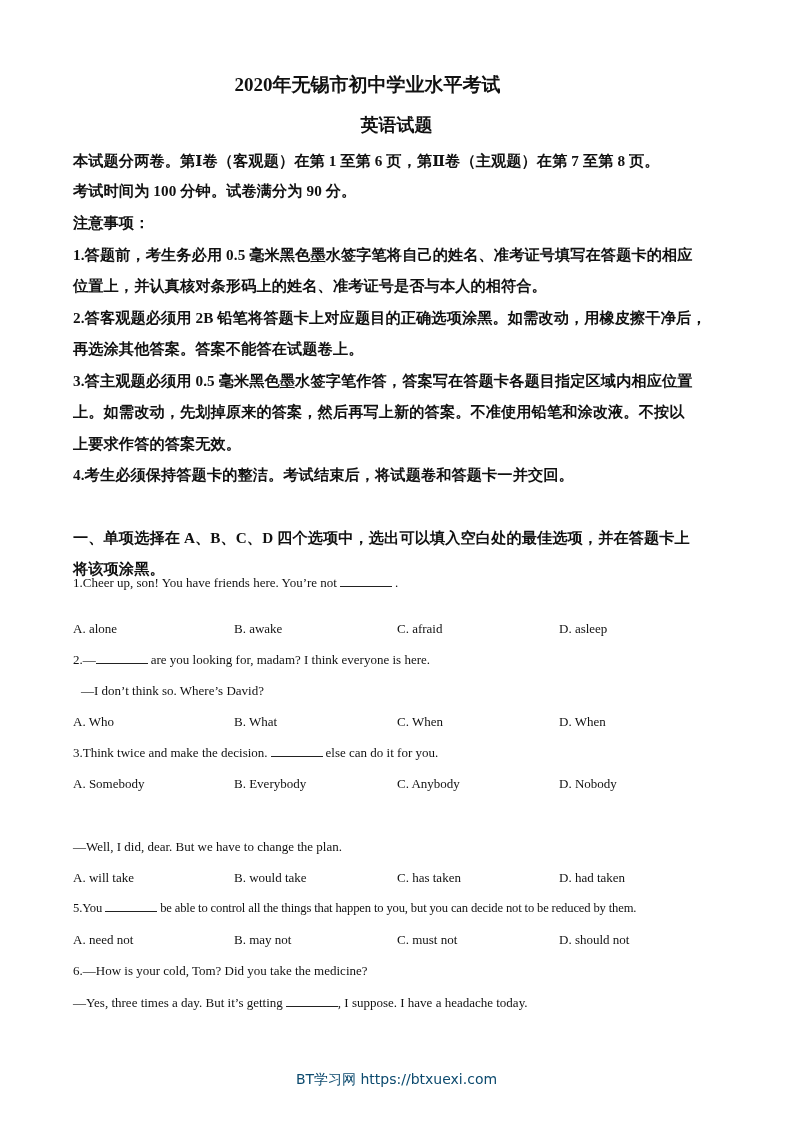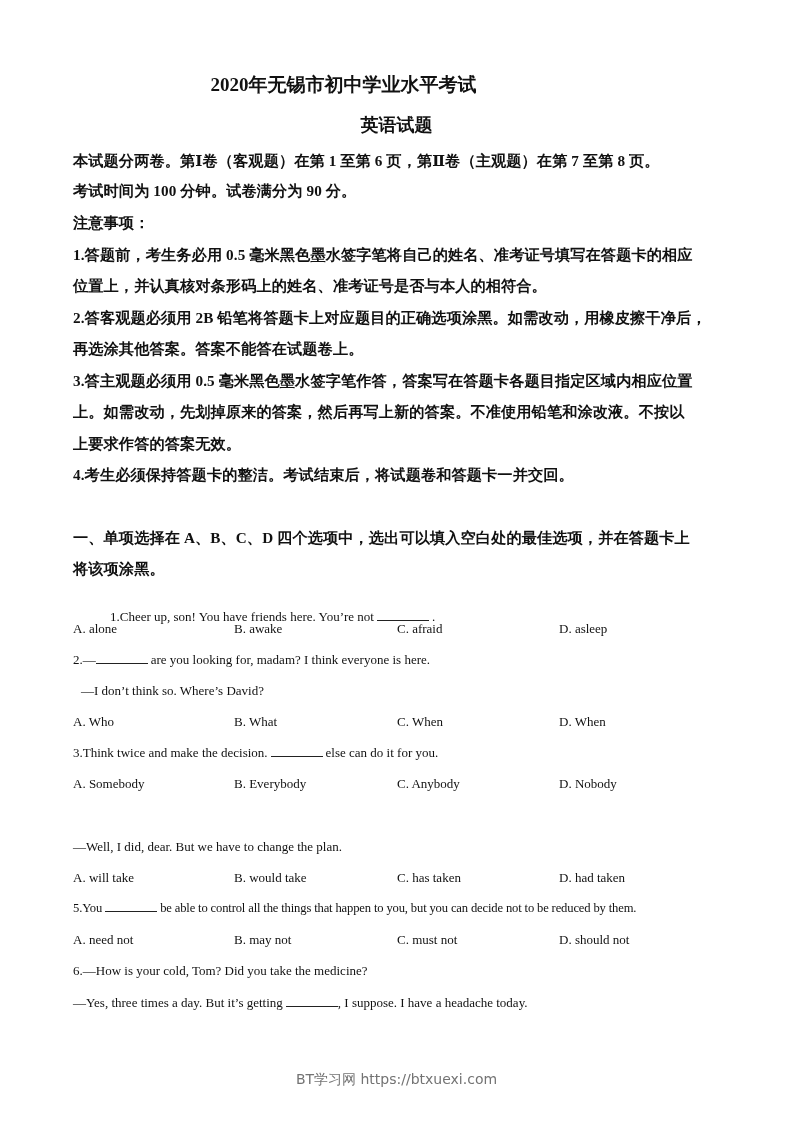--- a/index.html
+++ b/index.html
@@ -1,26 +1,26 @@
 <!DOCTYPE html>
 <html><head>
 <meta charset="utf-8">
 <style>
   html, body { margin: 0; padding: 0; background: #ffffff; }
   body { width: 793px; height: 1122px; position: relative; overflow: hidden; color: #111; }
   .page { position: absolute; left: 0; top: 0; width: 793px; height: 1122px; }
   .abs { position: absolute; white-space: nowrap; }
-  .title { font-family: "Liberation Serif", "DejaVu Serif", serif; font-weight: bold; font-size: 19px; left: 0; width: 687px; text-align: center; }
+  .title { font-family: "Liberation Serif", "DejaVu Serif", serif; font-weight: bold; font-size: 19px; left: 0; width: 687px; text-align: center; padding-left: 24px; }
   .subtitle { font-family: "Liberation Serif", "DejaVu Serif", serif; font-weight: bold; font-size: 18px; left: 0; width: 793px; text-align: center; }
   .bold-line { font-family: "Liberation Serif", "DejaVu Serif", serif; font-weight: bold; font-size: 15.2px; left: 73px; letter-spacing: 0.1px; }
   .section-title { font-family: "Liberation Serif", "DejaVu Serif", serif; font-weight: bold; font-size: 14.5px; left: 0; width: 793px; text-align: center; }
   .q { font-family: "Liberation Serif", "DejaVu Serif", serif; font-size: 13px; left: 73px; }
   .opt { font-family: "Liberation Serif", "DejaVu Serif", serif; font-size: 13px; }
   .blank { display: inline-block; width: 52px; border-bottom: 1px solid #222; height: 10px; vertical-align: baseline; margin: 0 3px; }
-  .footer { font-family: "DejaVu Sans", sans-serif; font-size: 14px; color: #737373; left: 0; width: 793px; text-align: center; }
+  .footer { font-family: "DejaVu Sans", sans-serif; font-size: 14px; color: #0c4a6e; left: 0; width: 793px; text-align: center; }
 </style>
 </head>
 <body>
 
 <div class="page">
 
   <div class="abs title" style="top:72px;">2020年无锡市初中学业水平考试</div>
   <div class="abs subtitle" style="top:113px;">英语试题</div>
 
   <div class="abs bold-line" style="top:151px;">本试题分两卷。第Ⅰ卷（客观题）在第 1 至第 6 页，第Ⅱ卷（主观题）在第 7 至第 8 页。</div>
@@ -33,21 +33,21 @@
   <div class="abs bold-line" style="top:339px;">再选涂其他答案。答案不能答在试题卷上。</div>
   <div class="abs bold-line" style="top:371px;">3.答主观题必须用 0.5 毫米黑色墨水签字笔作答，答案写在答题卡各题目指定区域内相应位置</div>
   <div class="abs bold-line" style="top:402px;">上。如需改动，先划掉原来的答案，然后再写上新的答案。不准使用铅笔和涂改液。不按以</div>
   <div class="abs bold-line" style="top:434px;">上要求作答的答案无效。</div>
   <div class="abs bold-line" style="top:465px;">4.考生必须保持答题卡的整洁。考试结束后，将试题卷和答题卡一并交回。</div>
 
 
   <div class="abs bold-line" style="top:528px;">一、单项选择在 A、B、C、D 四个选项中，选出可以填入空白处的最佳选项，并在答题卡上</div>
   <div class="abs bold-line" style="top:559px;">将该项涂黑。</div>
 
-  <div class="abs q" style="top:609px;margin-left:37px;">
+  <div class="abs q" style="top:575px;">
     <span>1.Cheer up, son! You have friends here. You’re not</span><span class="blank"></span><span>.</span>
   </div>
   <div class="abs opt" style="top:621px; left:73px;">A. alone</div>
   <div class="abs opt" style="top:621px; left:234px;">B. awake</div>
   <div class="abs opt" style="top:621px; left:397px;">C. afraid</div>
   <div class="abs opt" style="top:621px; left:559px;">D. asleep</div>
 
   <div class="abs q" style="top:652px;">
     <span>2.—</span><span class="blank" style="margin-left:0;"></span><span>are you looking for, madam? I think everyone is here.</span>
   </div>

